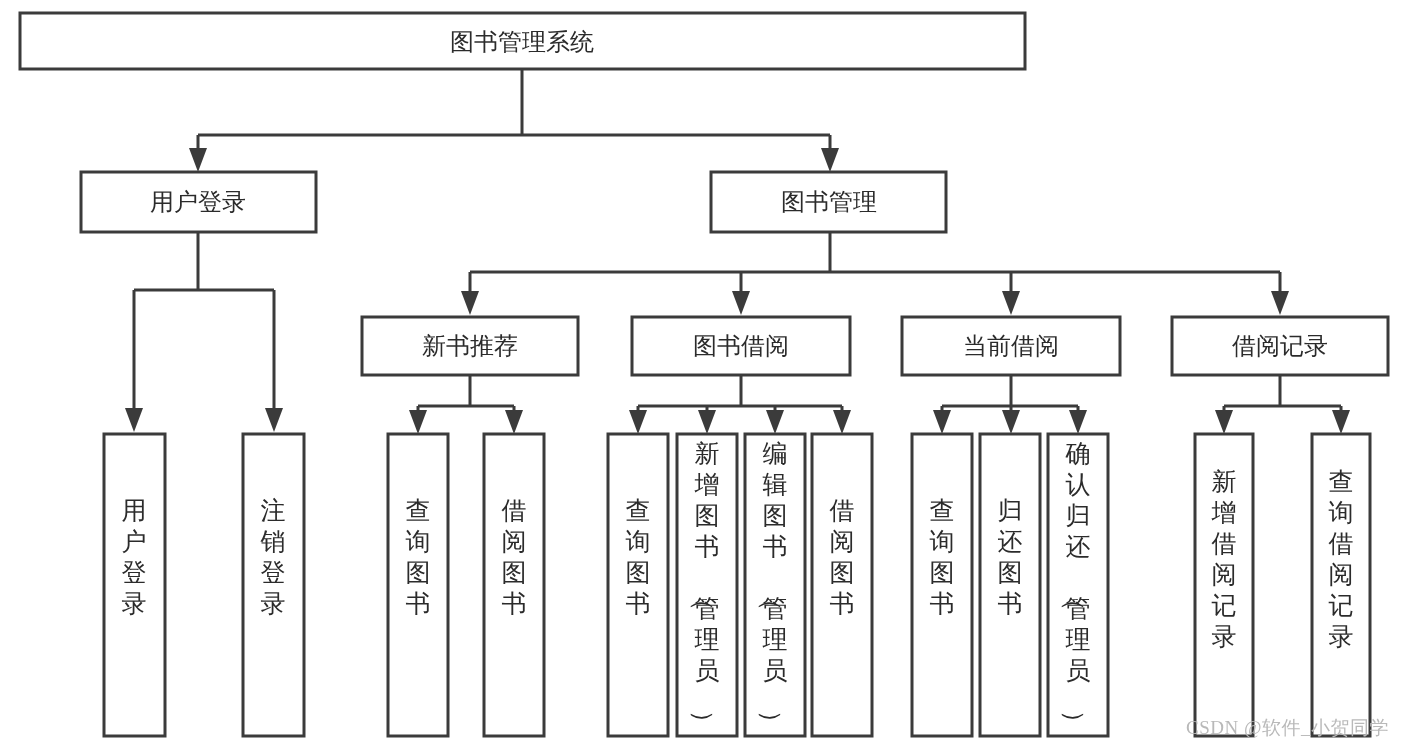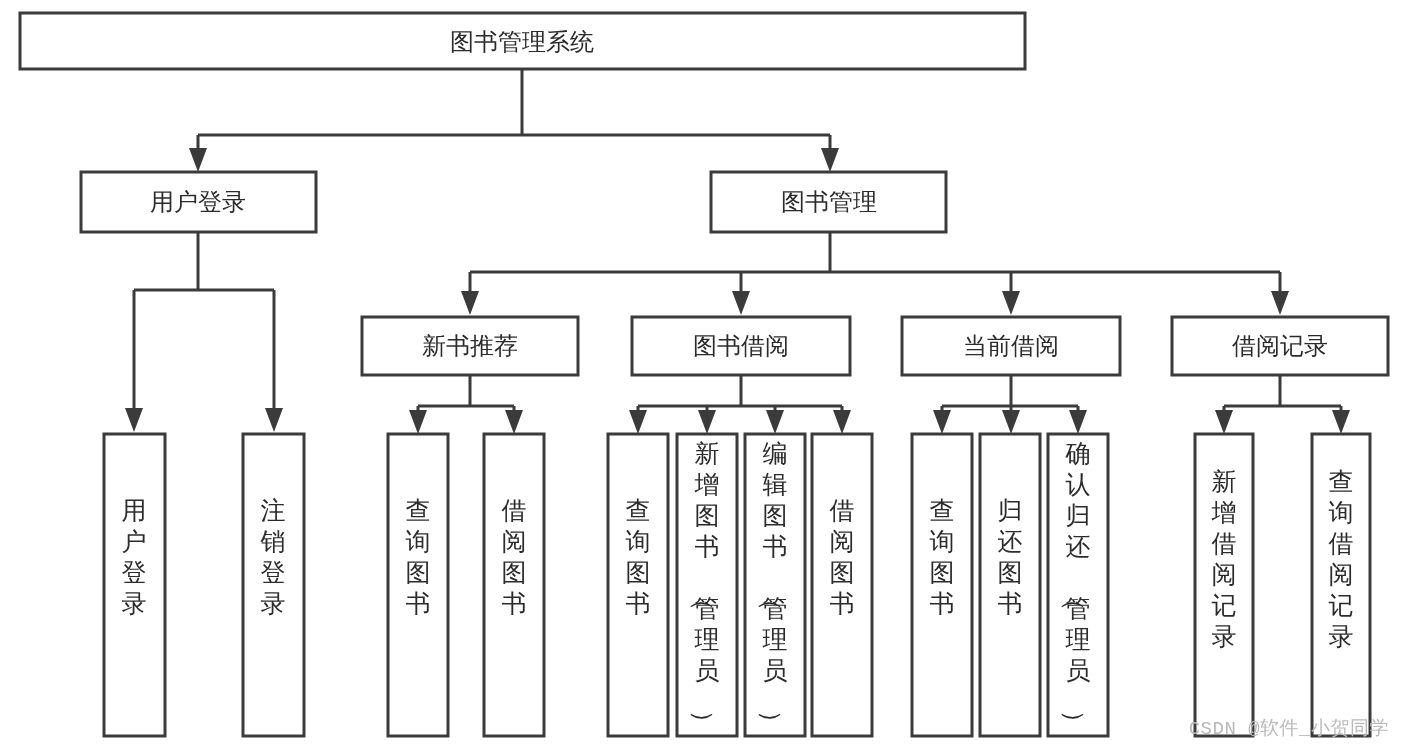--- a/index.html
+++ b/index.html
@@ -52,21 +52,21 @@
   .node-label-v {
     fill: #2b2b2b;
     font-family: "DejaVu Sans", "Liberation Sans", sans-serif;
     font-size: 25px;
     text-anchor: middle;
   }
   .watermark-text {
     position: absolute;
     right: 16px;
     bottom: 6px;
-    font-family: Liberation Mono, monospace;
+    font-family: Liberation Serif, serif;
     font-size: 19px;
     color: #b9b9b9;
     white-space: nowrap;
     letter-spacing: 0.5px;
   }
 </style>
 </head>
 <body>
 
 <div id="diagram-root">

